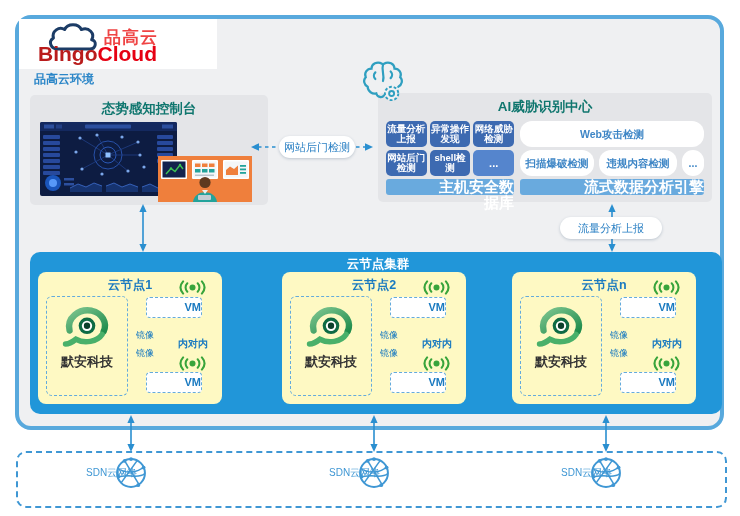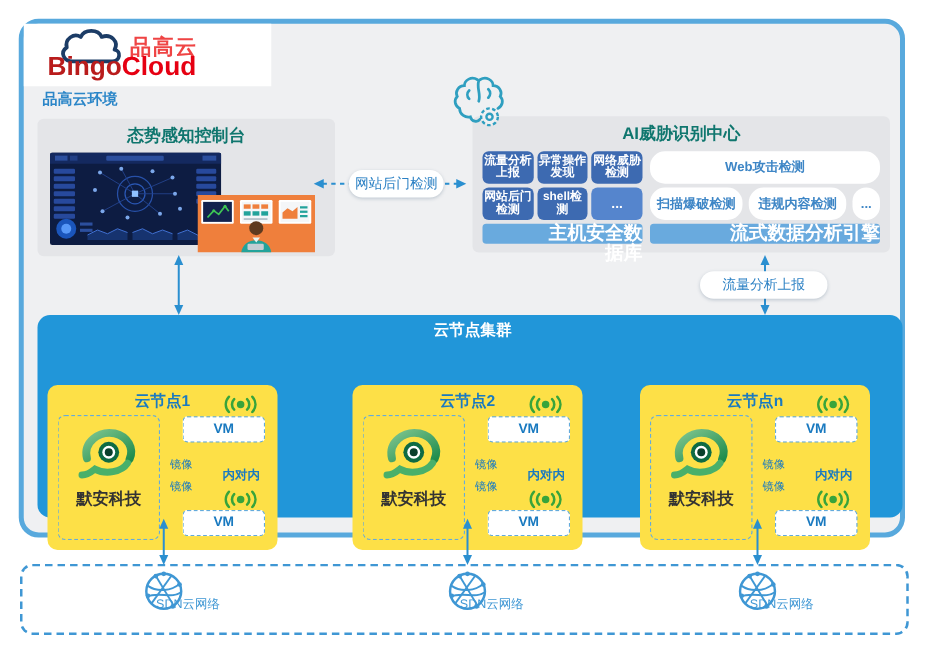--- a/index.html
+++ b/index.html
@@ -41,43 +41,43 @@
 
   
   .pill{position:absolute;height:22px;line-height:22px;background:#fff;border-radius:11px;
         text-align:center;color:#2b80c4;font-size:11px;box-shadow:0 1px 3px rgba(60,90,120,.28);z-index:6;}
   .arrow-layer{position:absolute;left:0;top:0;width:740px;height:516px;pointer-events:none;z-index:5;}
 
   
   .cluster{position:absolute;left:30px;top:252px;width:692px;height:162px;background:#2196d9;border-radius:10px;}
   .cluster-title{position:absolute;left:32px;top:256px;width:692px;text-align:center;
                  color:#fff;font-size:12.5px;font-weight:bold;z-index:2;}
-  .node{position:absolute;top:272px;width:184px;height:132px;background:#fde047;border-radius:8px;z-index:2;margin-top:36px;}
+  .node{position:absolute;top:272px;width:184px;height:132px;background:#fef9c3;border-radius:8px;z-index:2;}
   .node-1{left:38px;} .node-2{left:282px;} .node-n{left:512px;}
   .node-title{position:absolute;top:5px;left:0;width:100%;text-align:center;
               color:#1a7ac0;font-size:12.5px;font-weight:bold;}
   .vendor-panel{position:absolute;left:8px;top:24px;width:82px;height:100px;box-sizing:border-box;
                 border:1.6px dashed #64abdc;border-radius:6px;text-align:center;}
   .moan{width:52px;height:46px;margin-top:5px;}
   .vendor-name{font-size:13px;font-weight:bold;color:#333;margin-top:1px;}
-  .vm{position:absolute;left:108px;width:66px;height:21px;box-sizing:border-box;border:1.6px dashed #64abdc;
-      border-radius:4px;background:#fff;color:#1a7ac0;font-weight:bold;font-size:11px;text-align:center;line-height:19px;}
+  .vm{position:absolute;left:108px;width:56px;height:21px;box-sizing:border-box;border:1.6px dashed #64abdc;
+      border-radius:4px;background:#fff;color:#1a7ac0;font-weight:bold;font-size:11px;text-align:right;line-height:19px;}
   .vm-top{top:25px;} .vm-bottom{top:100px;}
   .wifi{position:absolute;width:29px;height:15px;}
   .wifi-top{left:140px;top:8px;} .wifi-bottom{left:140px;top:84px;}
   .mirror{position:absolute;left:98px;font-size:9px;color:#1a7ac0;}
   .mr1{top:57px;} .mr2{top:75px;}
   .inner-label{position:absolute;left:140px;top:65px;font-size:10px;font-weight:bold;color:#1a7ac0;text-align:right;}
 
   
   .sdn-box{position:absolute;left:16px;top:451px;width:711px;height:57px;box-sizing:border-box;
            border:2px dashed #3f97d4;border-radius:10px;}
   .sdn-globe{position:absolute;top:455px;width:36px;height:36px;z-index:2;}
   .sg1{left:113px;} .sg2{left:356px;} .sg3{left:588px;}
-  .sdn-label{position:absolute;top:476px;width:90px;text-align:right;font-size:10px;color:#3f97d4;z-index:2;}
+  .sdn-label{position:absolute;top:466px;width:90px;text-align:left;font-size:10px;color:#3f97d4;z-index:2;}
   .sl1{left:86px;} .sl2{left:329px;} .sl3{left:561px;}
 </style>
 </head>
 <body>
 
 <svg width="0" height="0" style="position:absolute">
   <defs>
     <linearGradient id="mg" x1="0" y1="0" x2="1" y2="1">
       <stop offset="0" stop-color="#7cc48e"></stop>
         <stop offset="1" stop-color="#1f8c4c"></stop>

